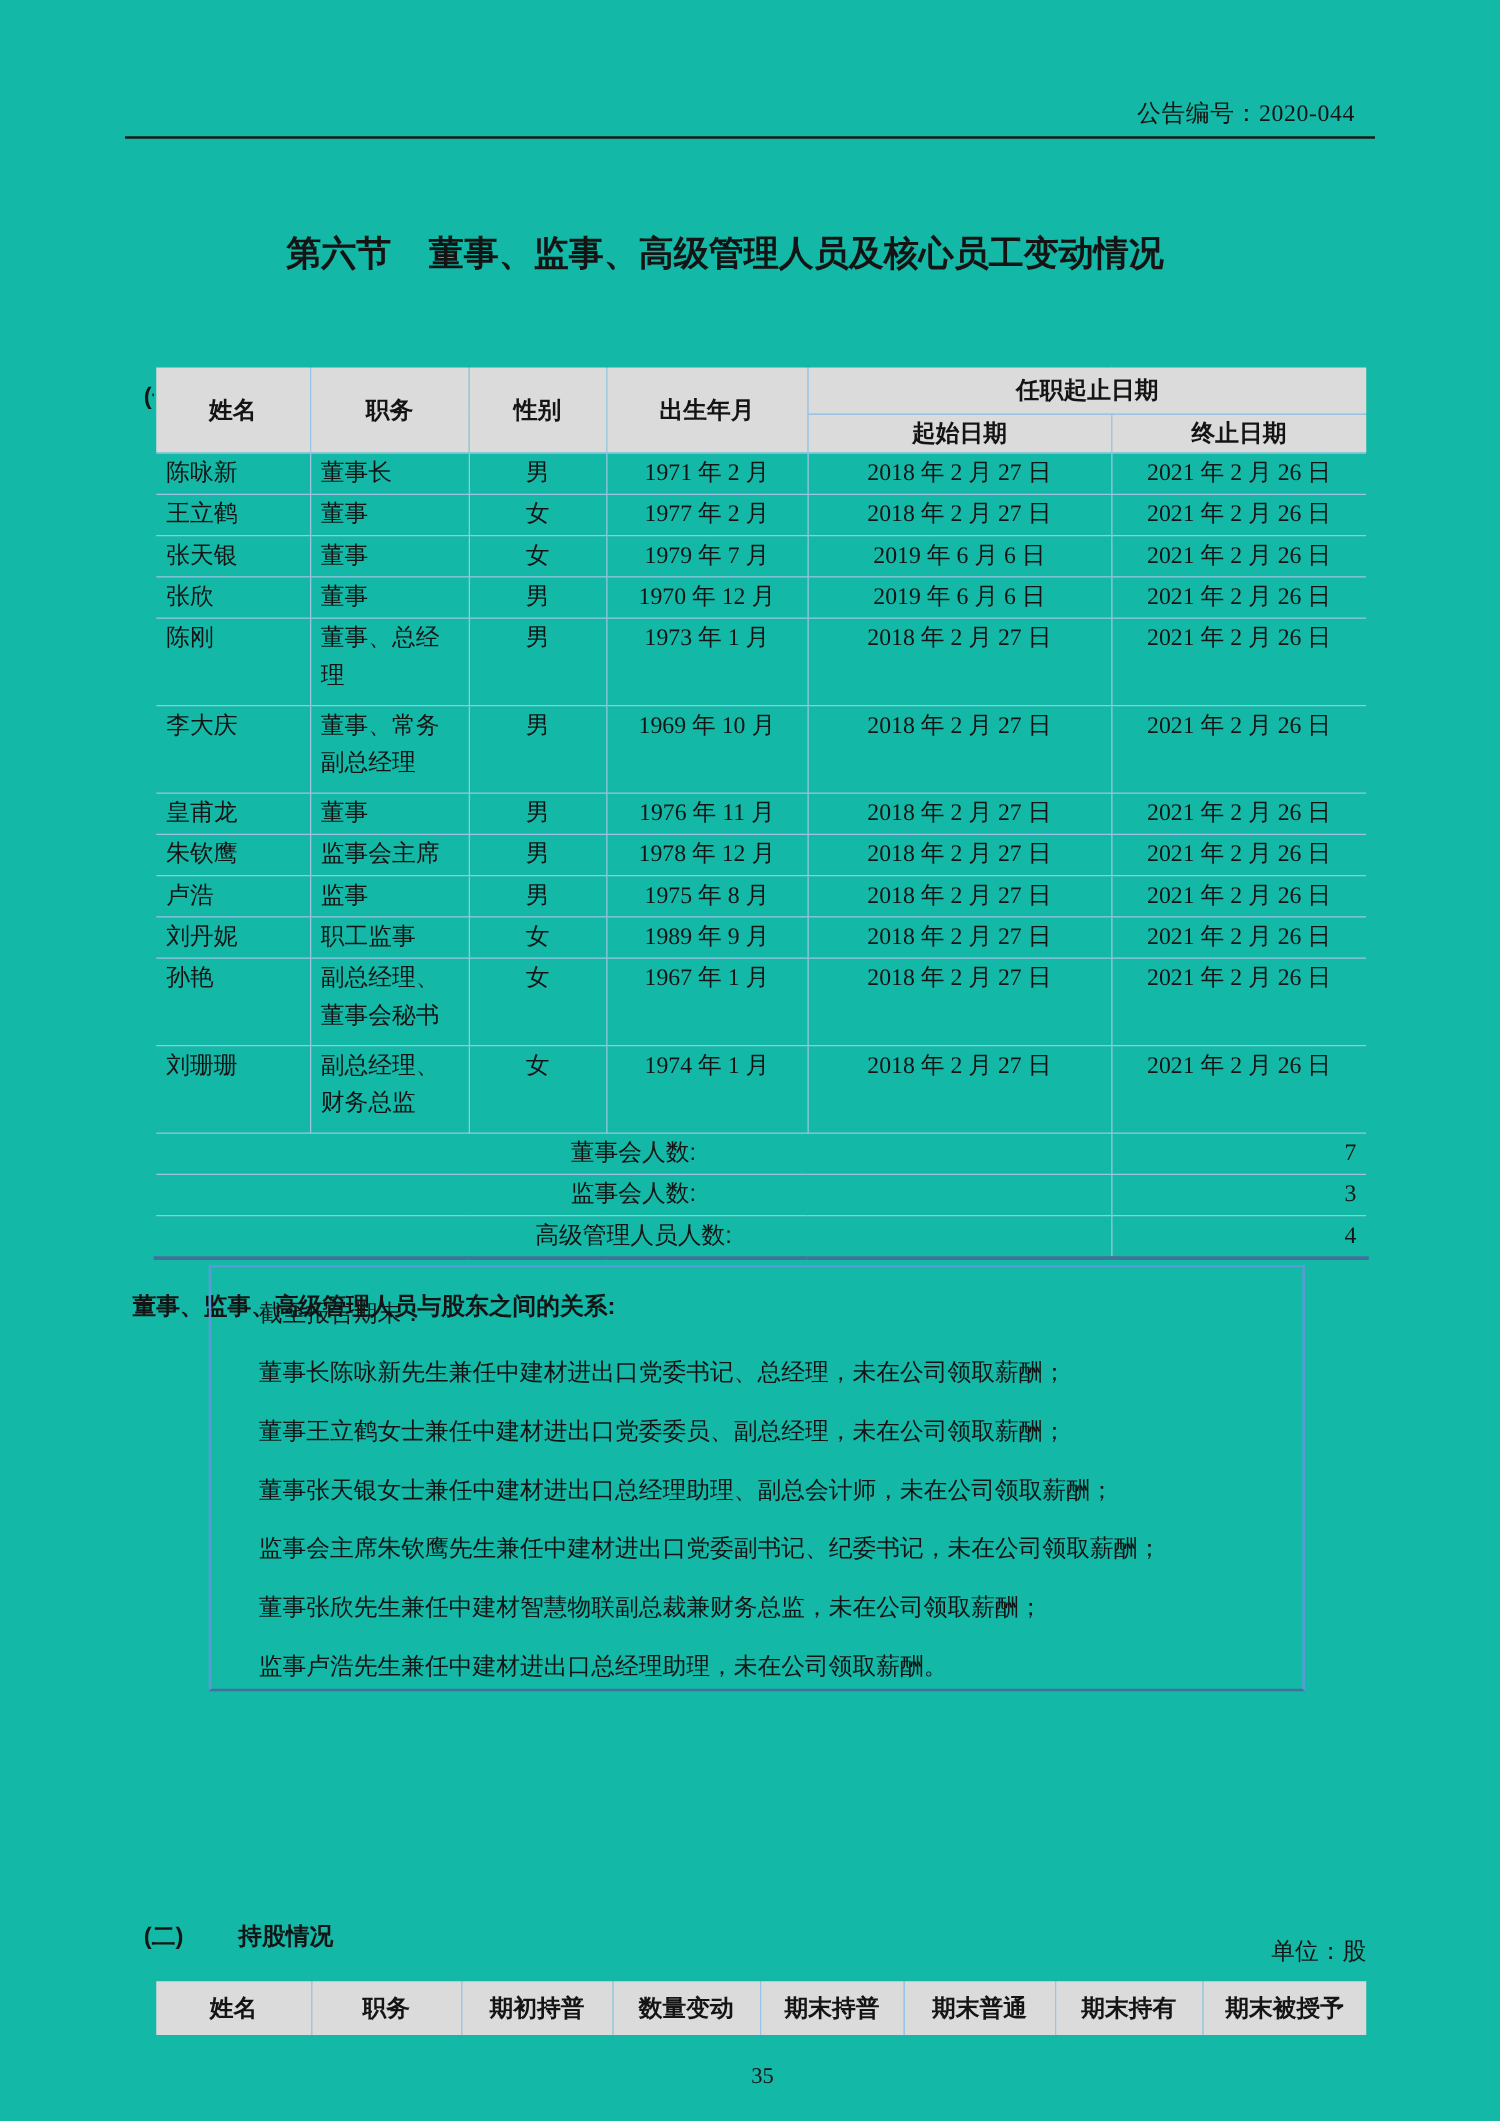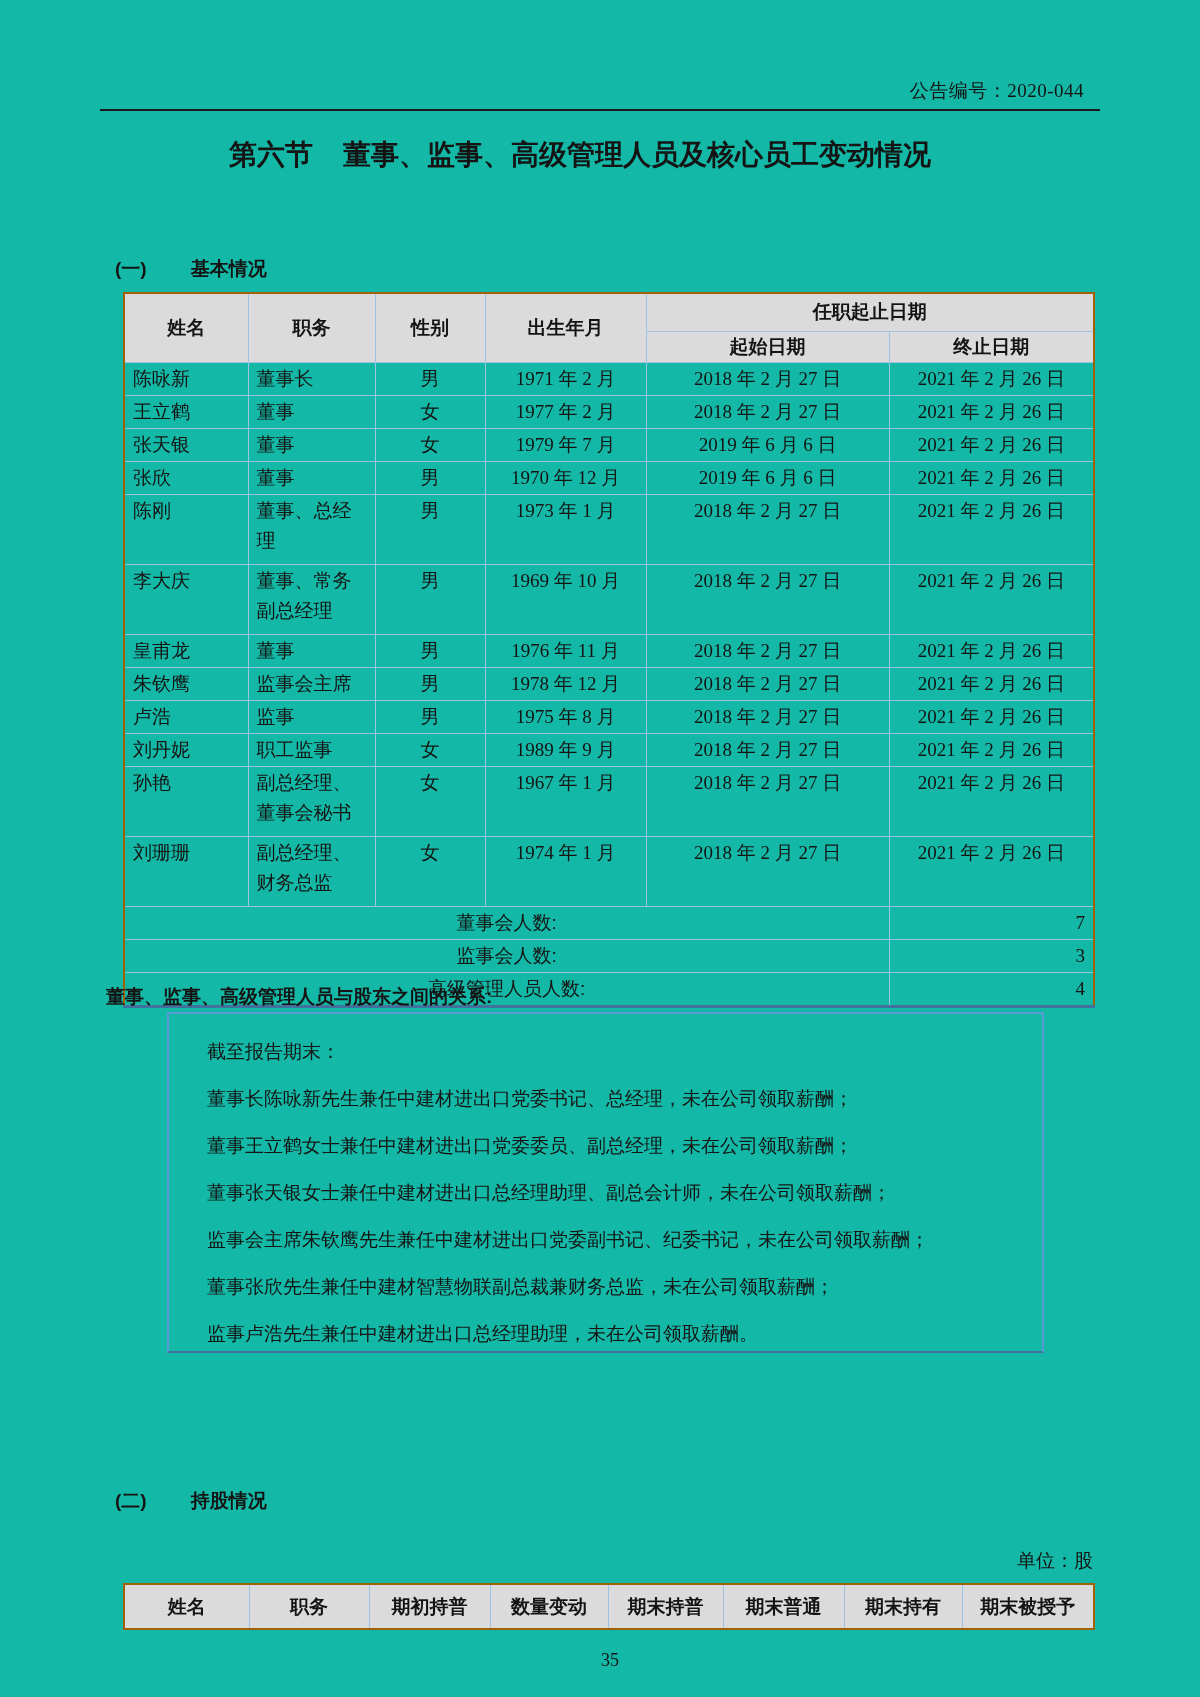--- a/index.html
+++ b/index.html
@@ -2,21 +2,21 @@
 <html><head>
 <meta charset="utf-8">
 <style>
   * { margin:0; padding:0; box-sizing:border-box; }
   html,body { background:#ffffff; }
   .page {
     position:relative; width:1200px; height:1697px; margin:0 auto;
     background:#14b8a6; color:#141414; overflow:hidden;
     font-family:"Liberation Serif","DejaVu Serif",serif;
   }
-  .sans { font-family:"Liberation Sans","DejaVu Sans",sans-serif; }
+  .sans { font-family:"Liberation Sans","DejaVu Sans",sans-serif;margin-top:48px; }
 
   .notice {
     position:absolute; top:78px; left:0; right:116px;
     text-align:right; font-size:19px; letter-spacing:.5px;
   }
   .top-rule {
     position:absolute; top:109px; left:100px; width:1000px; height:2px;
     background:#1a1a1a;
   }
   .doc-title {
@@ -28,21 +28,21 @@
   .h-level1 { position:absolute; top:209px; left:115px; font-size:21px; font-weight:700; }
   .h-level1 .num { margin-right:40px; }
   .h-level2 { position:absolute; left:115px; font-size:19px; font-weight:700; }
   .h-level2 .num { margin-right:44px; }
   #h-basic { top:256px; }
   #h-holdings { top:1488px; }
 
   table.doc-table {
     position:absolute; left:123px; width:970px;
     border-collapse:collapse; font-size:19px; table-layout:fixed;
-    border:2px solid #a16207;
+    border:2px solid #14b8a6;
   }
   #basic-table { top:292px; border-bottom:3px solid #41719c; }
   .doc-table th, .doc-table td { border:1px solid #9cc3e4; }
   .doc-table th {
     background:#dbdbdb; font-family:"Liberation Sans","DejaVu Sans",sans-serif;
     font-weight:700; text-align:center; font-size:19px;
   }
   #basic-table thead tr.hr1 th { height:38px; }
   #basic-table thead tr.hr2 th { height:31px; }
   #basic-table tbody tr { height:30px; }

